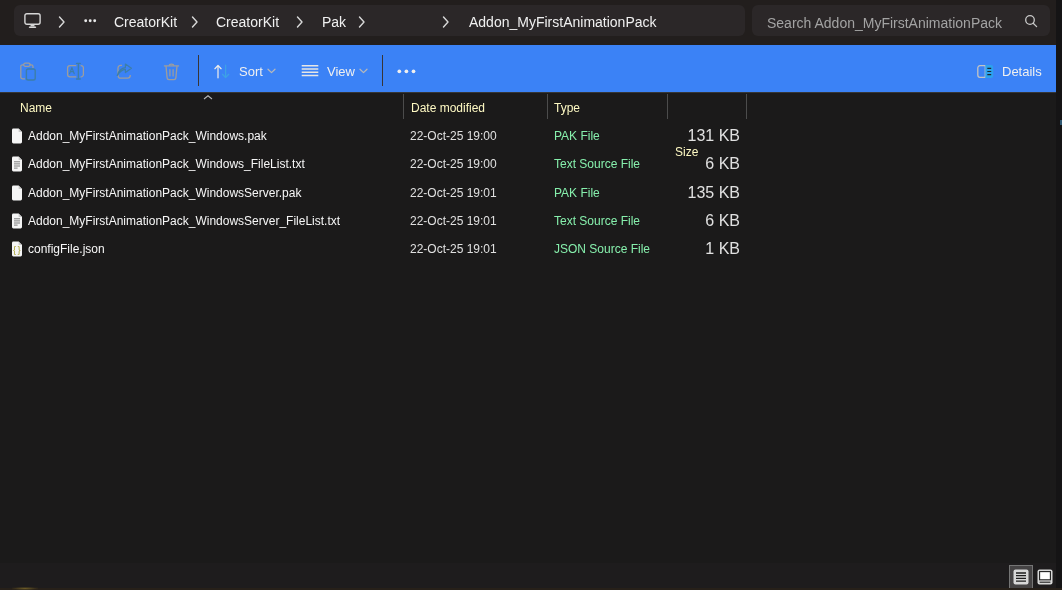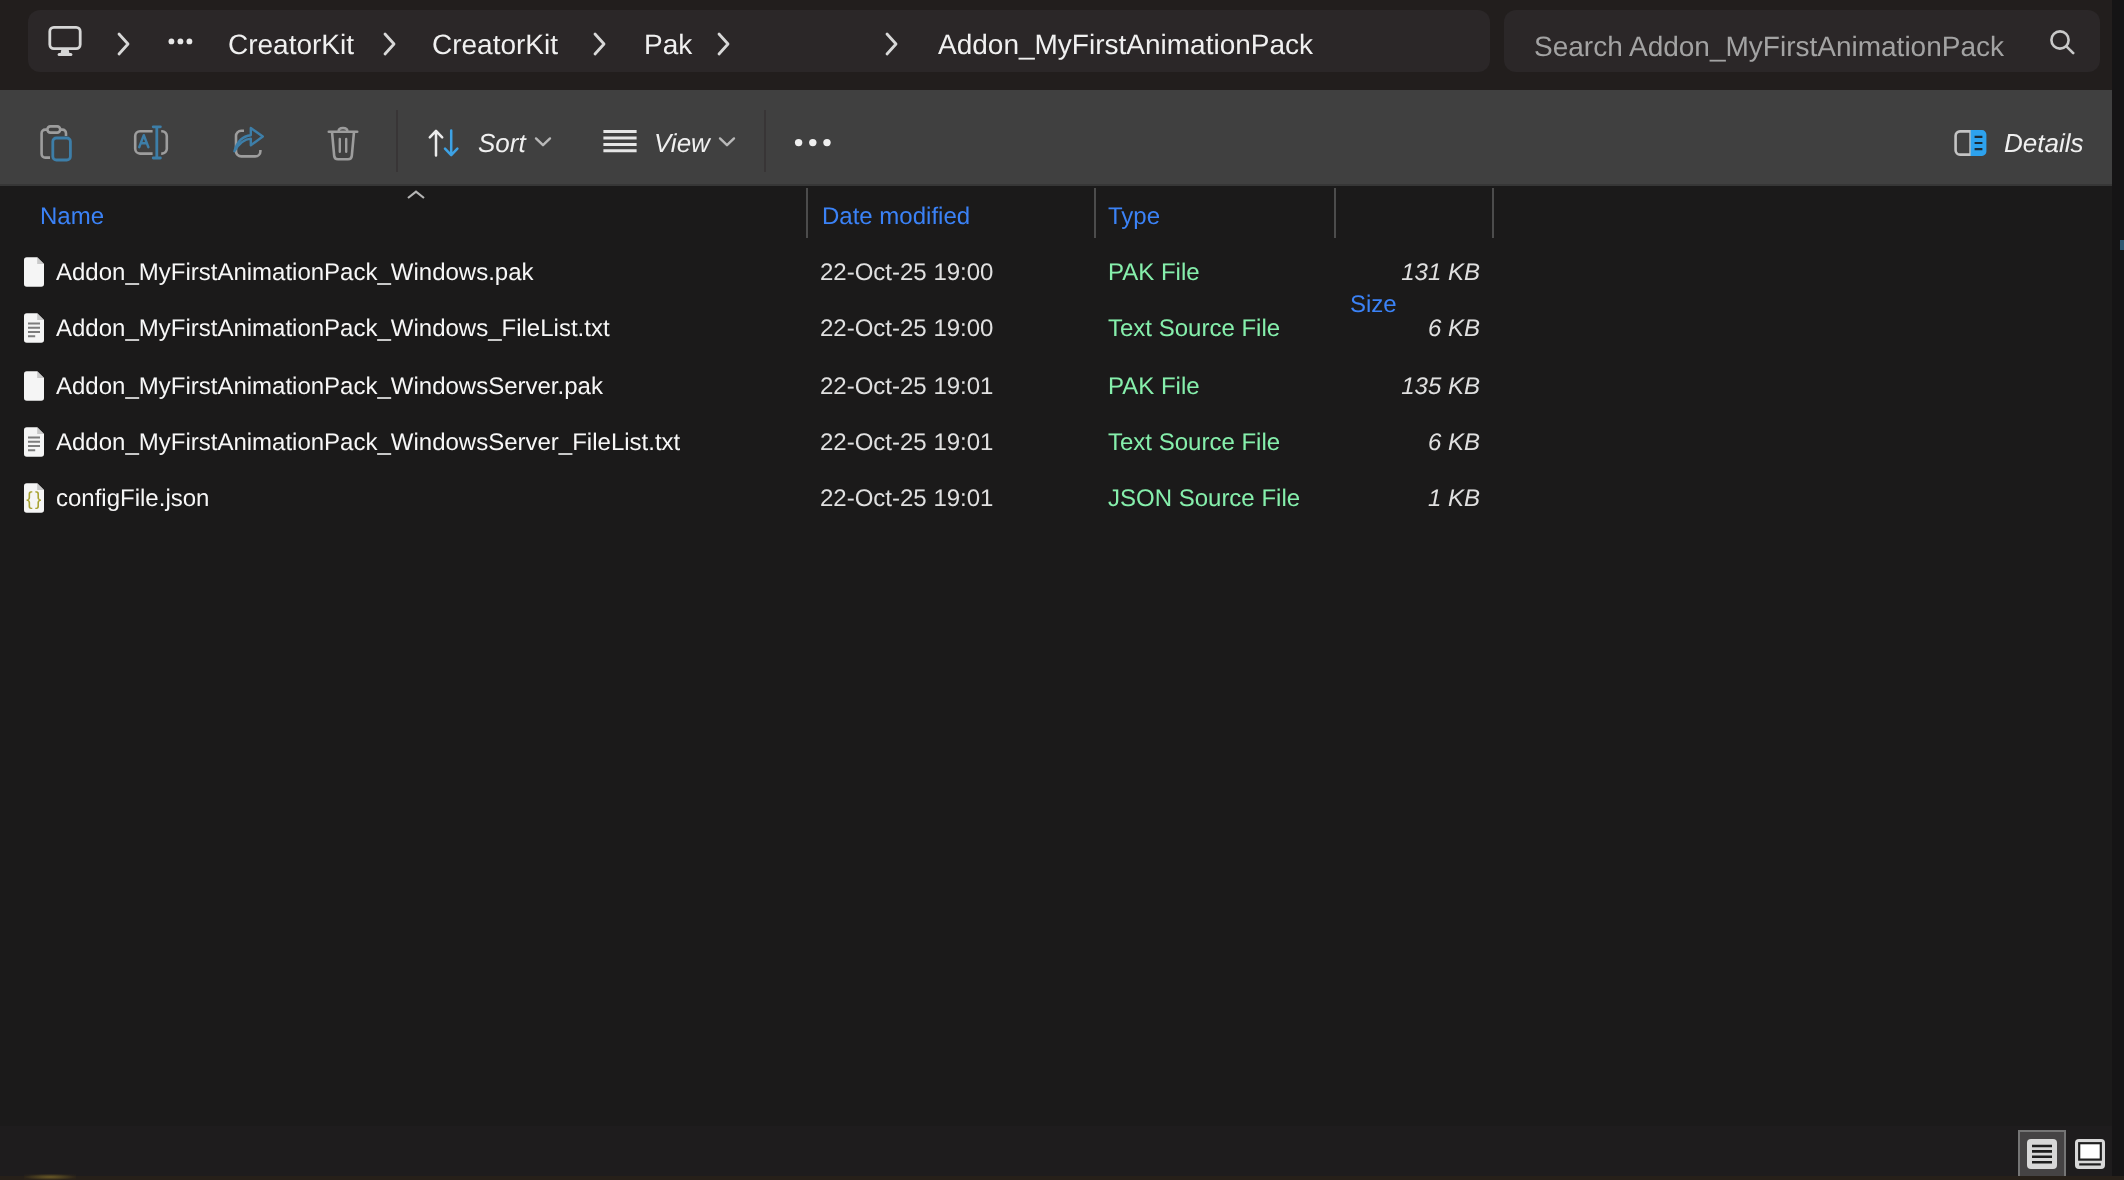--- a/index.html
+++ b/index.html
@@ -7,33 +7,33 @@
        font-family:"Liberation Sans",sans-serif; position:relative;}
   .abs{position:absolute;}
   
   #topbar{left:0;top:0;width:1062px;height:45px;background:#221e1d;}
   #addrpill{left:14px;top:5px;width:731px;height:31px;background:#2b2728;border-radius:6px;}
   #searchpill{left:752px;top:5px;width:298px;height:31px;background:#2b2728;border-radius:6px;}
   .crumb{position:absolute;top:2px;height:31px;line-height:31px;color:#f0f0f0;font-size:14px;white-space:nowrap;}
   .chev{position:absolute;top:9.5px;}
   #searchtext{left:15px;top:2.5px;height:31px;line-height:31px;color:#a3a3a3;font-size:14px;}
   
-  #toolbar{left:0;top:45px;width:1062px;height:48px;background:#404040;border-bottom:1px solid #363636;box-sizing:border-box;font-style:italic;}
+  #toolbar{left:0;top:45px;width:1062px;height:48px;background:#3b82f6;border-bottom:1px solid #363636;box-sizing:border-box;}
   .tbtxt{color:#f0f0f0;font-size:13px;}
   #toolsep1{left:198px;top:10px;width:1px;height:31px;background:#383536;}
   #toolsep2{left:382px;top:10px;width:1px;height:31px;background:#383536;}
   
   .hsep{position:absolute;top:94px;width:1px;height:25px;background:#4c4c4c;}
-  .htxt{position:absolute;top:100.5px;font-size:12px;color:#3b82f6;}
+  .htxt{position:absolute;top:100.5px;font-size:12px;color:#fef9c3;}
   
   .row{position:absolute;left:0;width:1062px;height:28.5px;}
   .fname{position:absolute;left:28px;top:50%;transform:translateY(-50%);font-size:12px;color:#f7f7f7;white-space:nowrap;}
   .fdate{position:absolute;left:410px;top:50%;transform:translateY(-50%);font-size:12px;color:#e0e0e0;white-space:nowrap;}
   .ftype{position:absolute;left:554px;top:50%;transform:translateY(-50%);font-size:12px;color:#86efac;white-space:nowrap;}
-  .fsize{position:absolute;left:640px;width:100px;top:50%;transform:translateY(-50%);font-size:12px;color:#e0e0e0;text-align:right;font-style:italic;}
+  .fsize{position:absolute;left:640px;width:100px;top:50%;transform:translateY(-50%);font-size:16px;color:#e0e0e0;text-align:right;}
   .ficon{position:absolute;left:11px;top:50%;transform:translateY(-50%);}
   
   #statusbar{left:0;top:563px;width:1062px;height:27px;background:#1e1c1d;}
   #bottomedge{left:0;top:588px;width:1062px;height:2px;background:#272019;}
 </style>
 </head>
 <body>
 <div class="abs" id="topbar"></div>
 <div class="abs" id="addrpill">
 

